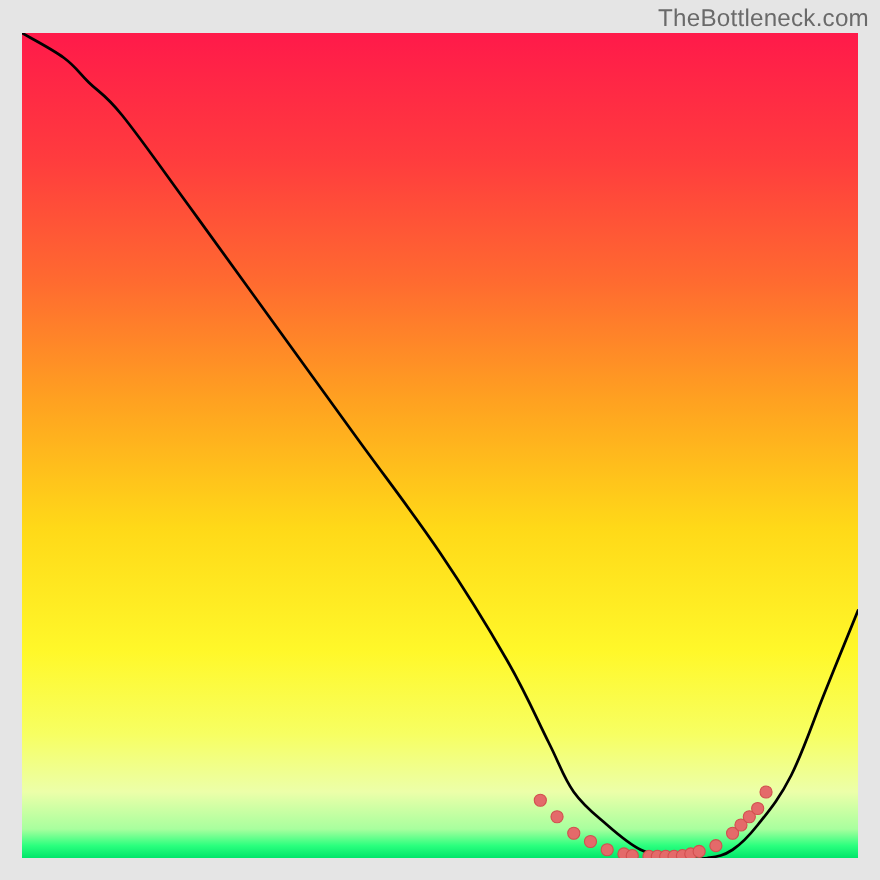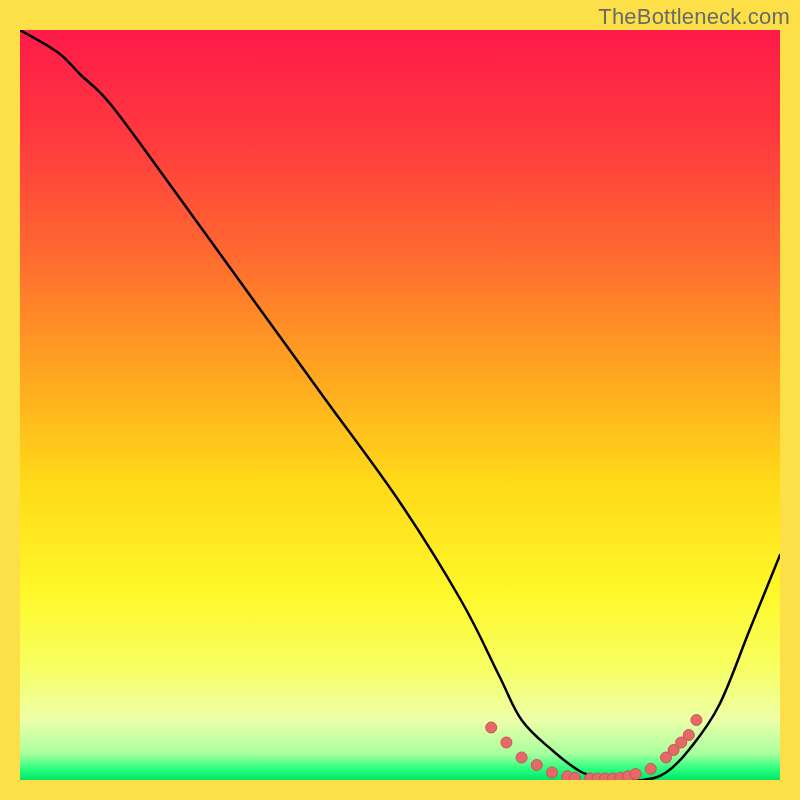--- a/index.html
+++ b/index.html
@@ -8,21 +8,21 @@
     width: 800px;
     height: 800px;
     background: #000;
     overflow: hidden;
     font-family: Arial, Helvetica, sans-serif;
   }
   .frame {
     position: relative;
     width: 800px;
     height: 800px;
-    background: #fde047;
+    background: #e5e5e5;
   }
   .attribution {
     position: absolute;
     top: 4px;
     right: 10px;
     color: #6a6a6a;
     font-size: 22px;
     font-weight: 500;
     letter-spacing: 0.2px;
     z-index: 5;

